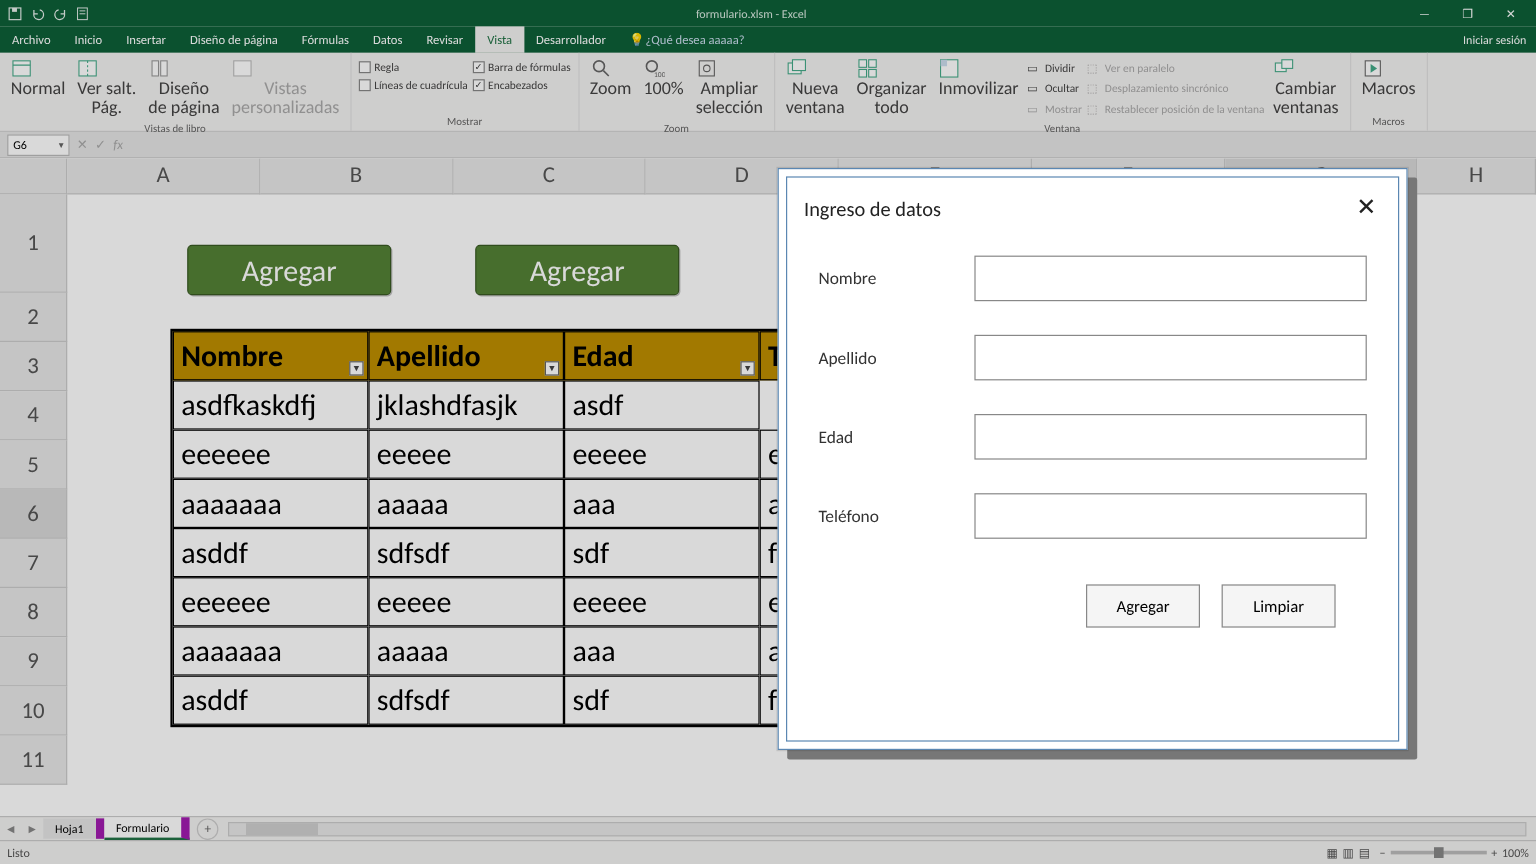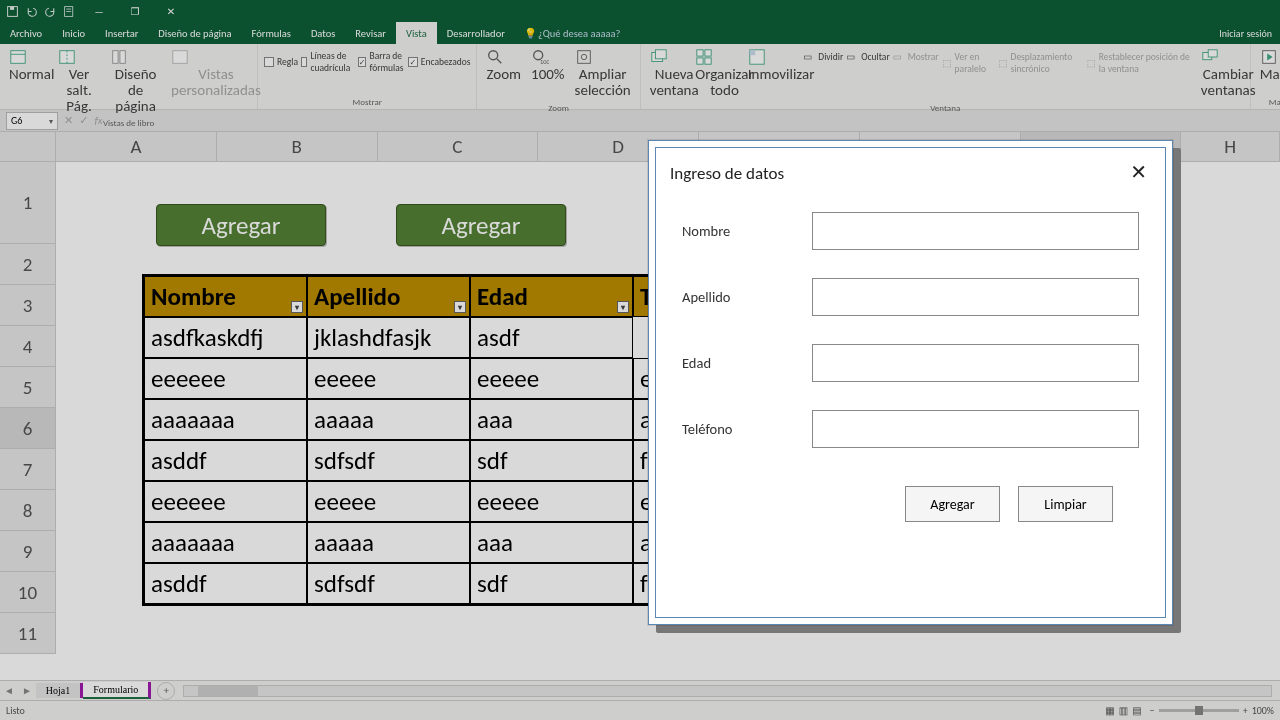--- a/index.html
+++ b/index.html
@@ -24,21 +24,21 @@
 .signin { margin-left: auto; padding-right: 8px; font-size: 10px; text-align: center; }
 
 
 .ribbon { height: 66px; background: #f3f2f1; border-bottom: 1px solid #d4d4d4; display: flex; font-size: 10px; color: #444; }
 .group { border-right: 1px solid #e1e1e1; padding: 2px 6px 0; display: flex; flex-direction: column; }
 .group-body { flex: 1; display: flex; align-items: flex-start; gap: 4px; }
 .group-label { text-align: center; font-size: 9px; color: #666; padding: 1px 0 2px; }
 .bigbtn { display: flex; flex-direction: column; align-items: flex-start; gap: 1px; padding: 2px 3px; min-width: 38px; }
 .bigbtn .ic { width: 18px; height: 18px; }
 .bigbtn span { font-size: 15px; text-align: center; line-height: 1.05; }
-.chkcol { display: flex; flex-direction: row; gap: 3px; padding-top: 4px; }
+.chkcol { display: flex; flex-direction: column; gap: 3px; padding-top: 4px; }
 .chk { display: flex; align-items: center; gap: 3px; font-size: 9.5px; }
 .chk .box { width: 10px; height: 10px; border: 1px solid #888; background: #fff; display: flex; align-items: center; justify-content: center; font-size: 8px; color: #444; }
 .smrow { display: flex; align-items: center; gap: 3px; font-size: 9.5px; padding: 1px 0; }
 .smrow .ic { width: 12px; height: 12px; }
 .disabled { color: #aaa; }
 
 
 .fxrow { height: 22px; background: #e6e6e6; border-bottom: 1px solid #ccc; display: flex; align-items: center; font-size: 11px; }
 .namebox { width: 52px; height: 18px; margin-left: 6px; background: #fff; border: 1px solid #bbb; display: flex; align-items: center; padding: 0 4px; font-size: 10px; }
 .namebox .dd { margin-left: auto; font-size: 8px; color: #666; }
@@ -68,21 +68,21 @@
 .tr { display: flex; }
 .td { height: 41px; border: 1px solid #000; font-size: 25px; padding: 2px 6px; display: flex; align-items: center; background: #fff; }
 
 .colA { width: 163px; } .colB { width: 163px; } .colC { width: 163px; } .colD { width: 163px; }
 
 .sel-cell { position: absolute; border: 2px solid #217346; }
 
 
 .sheettabs { height: 20px; background: #f3f2f1; border-top: 1px solid #ccc; display: flex; align-items: center; font-size: 10px; }
 .navarr { padding: 0 4px; color: #888; }
-.stab { padding: 2px 10px; border-right: 3px solid #a21caf; background: #e6e6e6; font-family: Liberation Serif, serif; }
+.stab { padding: 2px 10px; border-right: 7px solid #a21caf; background: #e6e6e6; }
 .stab.active { background: #fff; border-bottom: 2px solid #217346; }
 .addsheet { width: 18px; height: 18px; border: 1px solid #ccc; border-radius: 50%; display: flex; align-items: center; justify-content: center; margin-left: 6px; color: #666; font-size: 11px; }
 .hscroll { flex: 1; margin: 0 8px; height: 12px; background: #e8e8e8; border: 1px solid #ccc; position: relative; }
 .hscroll .thumb { position: absolute; left: 14px; width: 60px; top: 0; bottom: 0; background: #cfcfcf; }
 
 
 .status { height: 20px; background: #f3f2f1; border-top: 1px solid #ccc; display: flex; align-items: center; font-size: 10px; color: #555; padding: 0 6px; }
 .status .views { margin-left: auto; display: flex; gap: 4px; align-items: center; }
 .status .zoom { display: flex; align-items: center; gap: 4px; margin-left: 8px; }
 .status .slider { width: 80px; height: 3px; background: #bbb; position: relative; }
@@ -127,20 +127,21 @@
         </svg>
       </span>
     <span class="qat-icon">
         <svg viewBox="0 0 16 16">
           <rect x="2" y="2" width="10" height="12" fill="none" stroke="#fff"></rect>
           <line x1="4" y1="5" x2="10" y2="5" stroke="#fff"></line>
           <line x1="4" y1="8" x2="10" y2="8" stroke="#fff"></line>
         </svg>
       </span>
   </div>
+  <div class="title">formulario.xlsm - Excel</div>
   <div class="winbtns">
     <div class="winbtn">—</div>
     <div class="winbtn">❐</div>
     <div class="winbtn">✕</div>
   </div>
 </div>
 
 <div class="tabbar">
   <div class="tab">Archivo</div>
   <div class="tab">Inicio</div>

